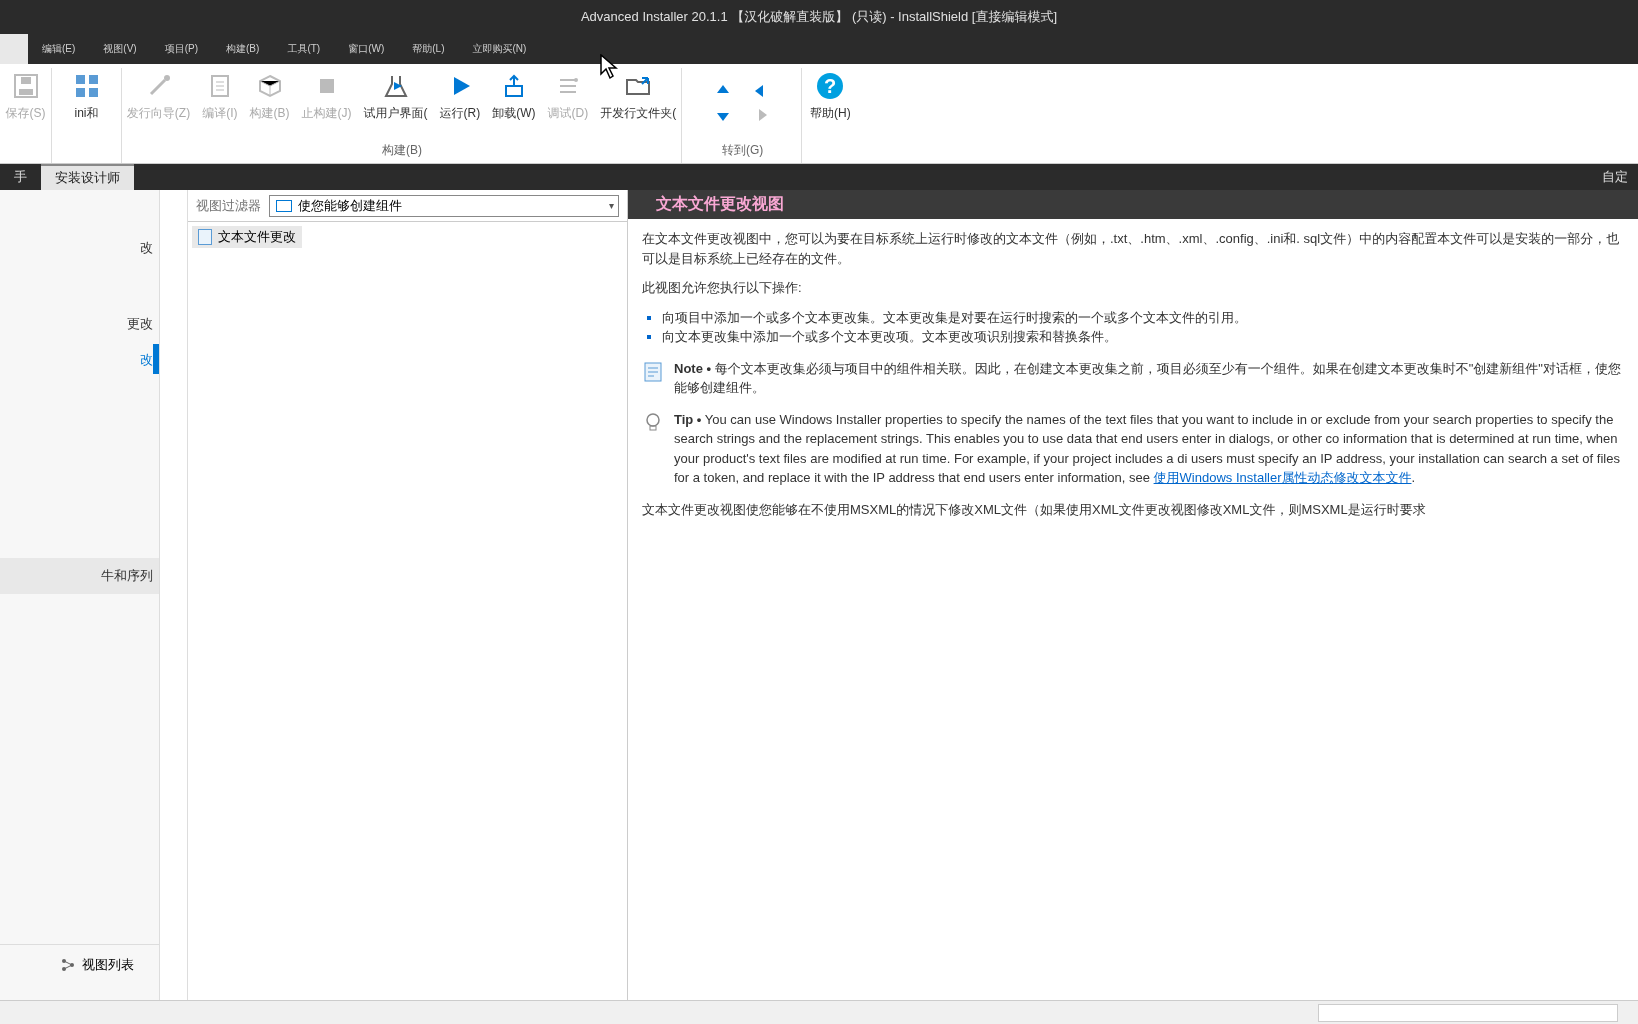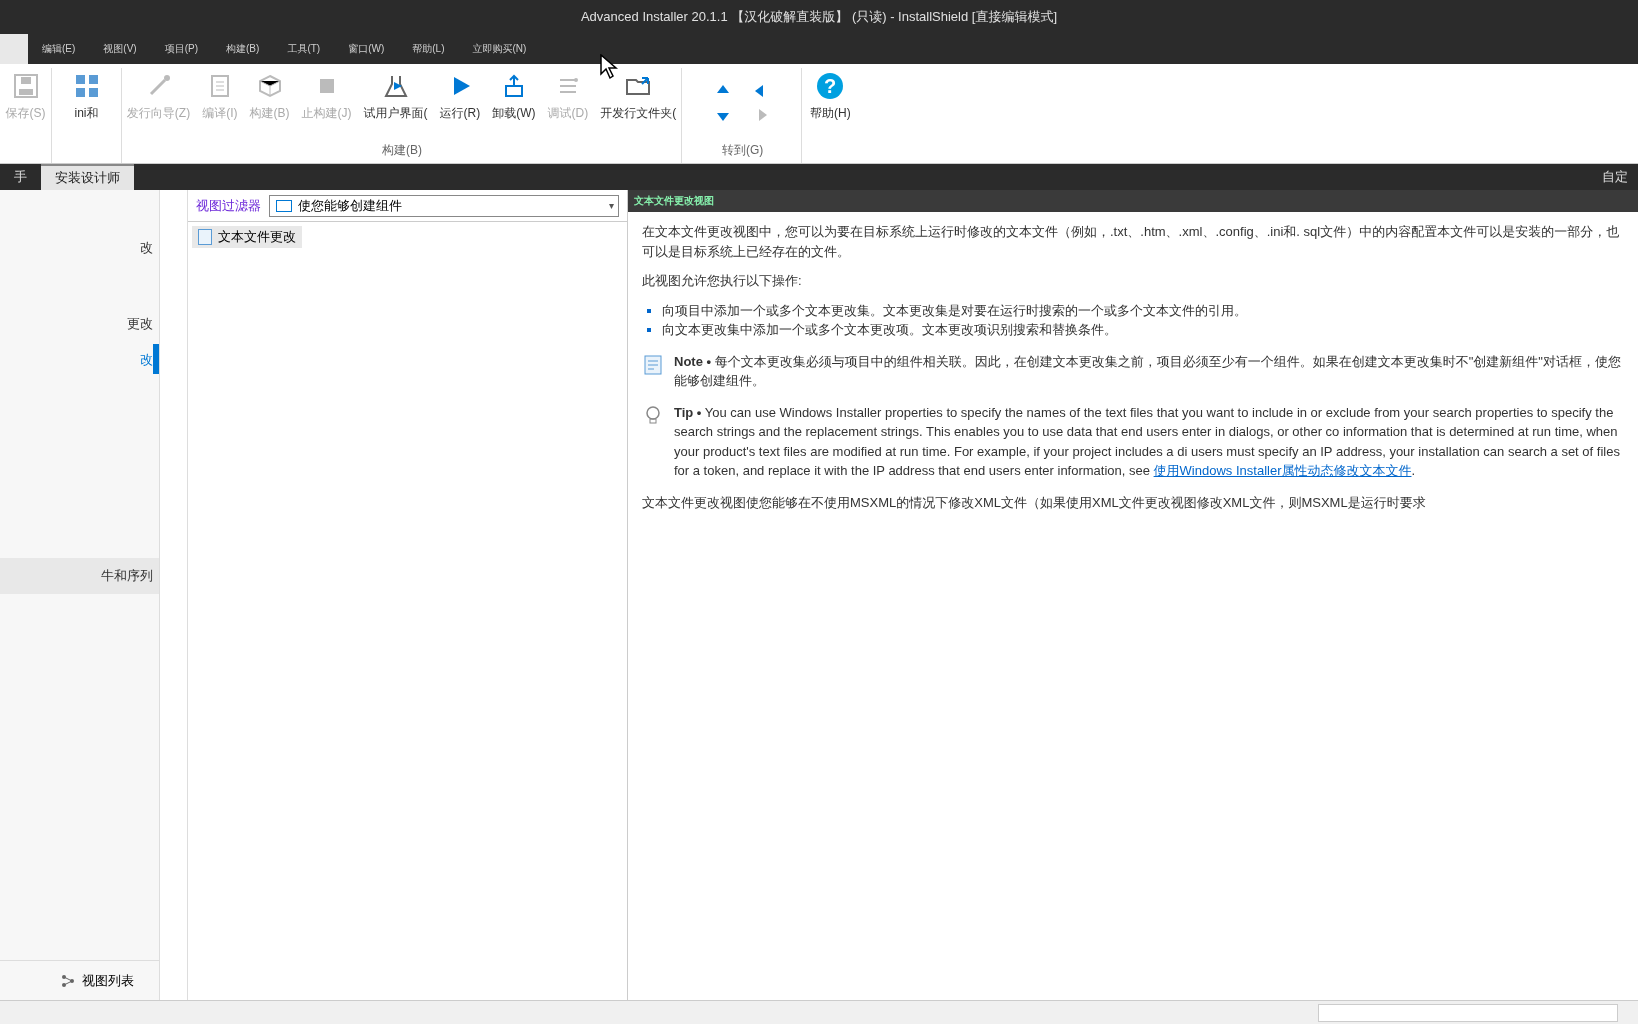--- a/index.html
+++ b/index.html
@@ -30,34 +30,34 @@
 .tab { padding: 0 14px; display: flex; align-items: center; font-size: 13px; cursor: pointer; }
 .tab.active { background: #e5e5e5; color: #222; border-top: 2px solid #888; font-weight: 500; }
 .tabstrip .spacer { flex: 1; }
 .tabstrip .right { padding-right: 10px; display:flex; align-items:center; }
 
 
 .main { display: flex; height: calc(1024px - 34px - 30px - 100px - 26px - 24px); }
 .left-sidebar { width: 160px; background: #f7f7f7; border-right: 1px solid #ddd; position: relative; }
 .left-sidebar .side-item { height: 36px; display:flex; align-items:center; padding-right: 6px; justify-content:flex-end; font-size:13px; color:#333; }
 .left-sidebar .selection-bar { position:absolute; right:0; top:154px; width:6px; height:30px; background:#0078d4; }
-.left-sidebar .footer { position:absolute; bottom:0; left:0; right:0; height:40px; display:flex; align-items:center; gap:6px; padding-left:60px; border-top:1px solid #ddd; }
+.left-sidebar .footer { position:absolute; bottom:16px; left:0; right:0; height:40px; display:flex; align-items:center; gap:6px; padding-left:60px; border-top:1px solid #ddd; }
 
 .tree-pane { width: 440px; background:#fff; border-right:1px solid #ccc; display:flex; flex-direction:column; }
 .filterbar { height: 32px; border-bottom:1px solid #ccc; display:flex; align-items:center; padding:0 8px; gap:8px; }
-.filterbar .filter-label { font-size:13px; color:#6d28d9; }
+.filterbar .filter-label { font-size:13px; color:#737373; }
 .filterbar .combo { flex:1; height:22px; border:1px solid #888; display:flex; align-items:center; padding:0 6px; font-size:13px; position:relative; background:#fff; }
 .filterbar .combo .monitor { width:16px; height:12px; border:1px solid #0078d4; margin-right:6px; }
 .filterbar .combo .chev { position:absolute; right:4px; font-size:10px; color:#555; }
 .tree-body { flex:1; padding:4px; }
 .tree-item { display:flex; align-items:center; gap:6px; padding:2px 6px; background:#e8e8e8; width:fit-content; font-size:13px; }
 .tree-item .doc-icon { width:14px; height:16px; border:1px solid #5a9bd5; background:#eaf3fb; }
 
 .content { flex:1; background:#fff; display:flex; flex-direction:column; overflow:hidden; }
-.content-header { background:#3a3a3a; color:#86efac; font-weight:bold; padding:4px 6px; font-size:10px; }
+.content-header { background:#3a3a3a; color:#f9a8d4; font-weight:bold; padding:4px 28px; font-size:16px; }
 .content-body { padding:10px 14px; font-size:13px; color:#333; line-height:1.5; overflow:hidden; }
 .content-body p { margin-bottom: 10px; }
 .content-body ul { list-style: square; margin-left: 20px; margin-bottom: 12px; color:#0066cc; }
 .content-body ul li { color:#333; }
 .content-body ul li::marker { color:#0066cc; }
 .note-block { display:flex; gap:10px; margin-bottom: 12px; }
 .note-block .nicon { width:22px; flex-shrink:0; display:flex; align-items:flex-start; justify-content:center; padding-top:2px; }
 .note-block .ntext { flex:1; }
 .note-block .ntitle { font-weight:bold;text-align:right; }
 a.link { color:#0066cc; text-decoration:underline; }

